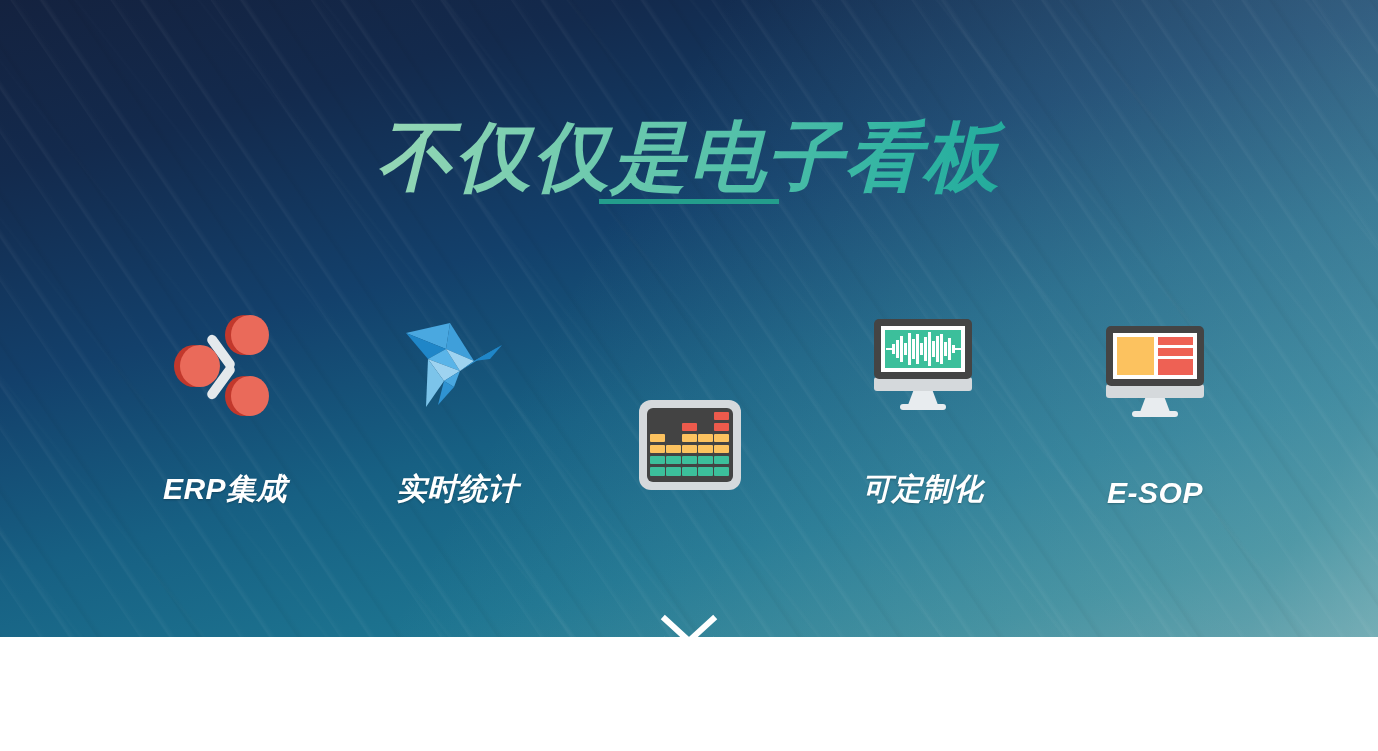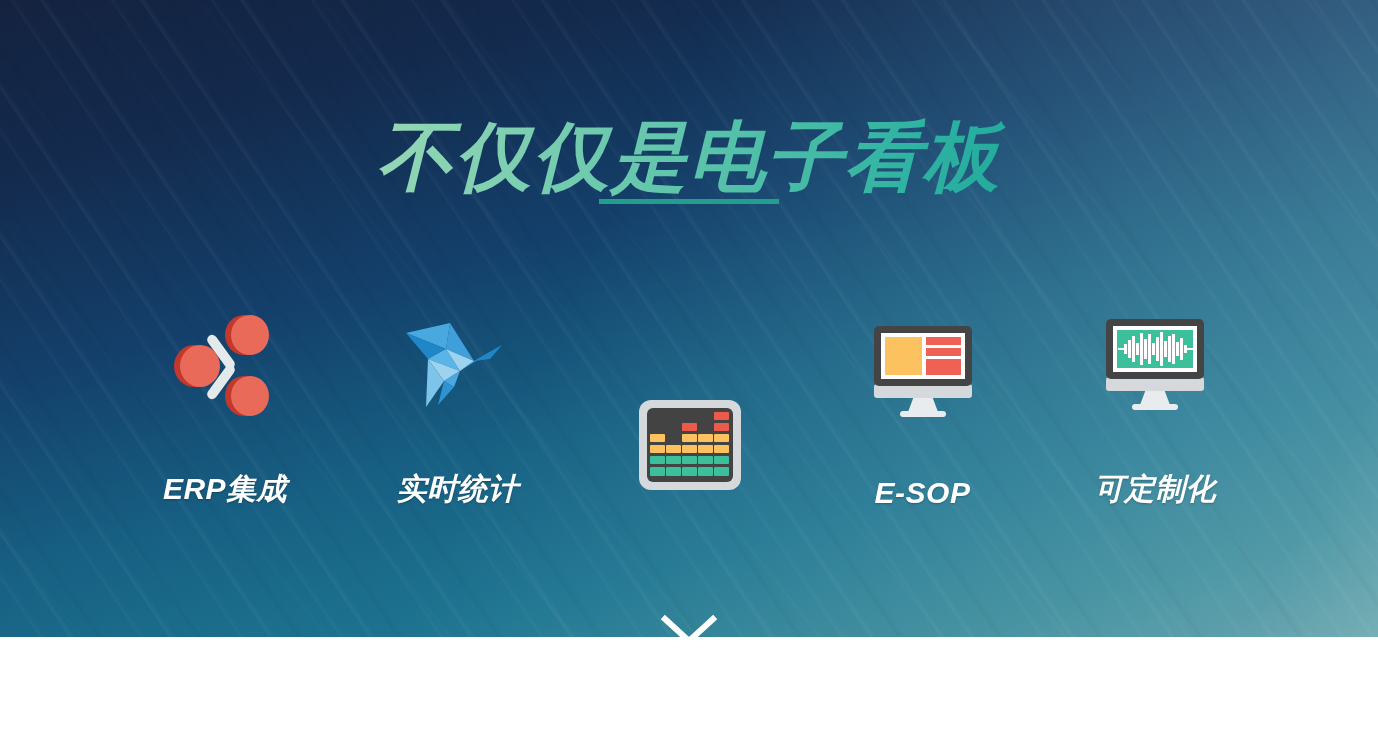--- a/index.html
+++ b/index.html
@@ -280,41 +280,20 @@
             <rect x="60" y="57" width="15" height="8" rx="1" fill="#3cbf9b"></rect>
             <rect x="76" y="57" width="15" height="8" rx="1" fill="#3cbf9b"></rect>
 
             <rect x="12" y="68" width="15" height="9" rx="1" fill="#3cbf9b"></rect>
             <rect x="28" y="68" width="15" height="9" rx="1" fill="#3cbf9b"></rect>
             <rect x="44" y="68" width="15" height="9" rx="1" fill="#3cbf9b"></rect>
             <rect x="60" y="68" width="15" height="9" rx="1" fill="#3cbf9b"></rect>
             <rect x="76" y="68" width="15" height="9" rx="1" fill="#3cbf9b"></rect>
           </svg>
         </div>
-      </div>
-
-      <div class="feature">
-        <div class="feature-icon">
-          <svg width="106" height="104" viewBox="0 0 106 104">
-
-            <polygon points="44,76 62,76 68,92 38,92" fill="#e8ecef"></polygon>
-            <rect x="30" y="91" width="46" height="6" rx="3" fill="#e8ecef"></rect>
-
-            <rect x="4" y="64" width="98" height="14" rx="3" fill="#d5d9dc"></rect>
-
-            <rect x="4" y="6" width="98" height="60" rx="5" fill="#444444"></rect>
-            <rect x="11" y="13" width="84" height="46" fill="#ffffff"></rect>
-
-            <rect x="15" y="17" width="37" height="38" fill="#fcc25f"></rect>
-            <rect x="56" y="17" width="35" height="8" fill="#ee6154"></rect>
-            <rect x="56" y="28" width="35" height="8" fill="#ee6154"></rect>
-            <rect x="56" y="39" width="35" height="16" fill="#ee6154"></rect>
-          </svg>
-        </div>
-        <div class="feature-label">E-SOP</div>
       </div>
 
       <div class="feature">
         <div class="feature-icon">
           <svg width="106" height="104" viewBox="0 0 106 104">
             <polygon points="44,76 62,76 68,92 38,92" fill="#e8ecef"></polygon>
             <rect x="30" y="91" width="46" height="6" rx="3" fill="#e8ecef"></rect>
             <rect x="4" y="64" width="98" height="14" rx="3" fill="#d5d9dc"></rect>
             <rect x="4" y="6" width="98" height="60" rx="5" fill="#444444"></rect>
             <rect x="11" y="13" width="84" height="46" fill="#ffffff"></rect>
@@ -337,20 +316,41 @@
               <rect x="74" y="29" width="3" height="14"></rect>
               <rect x="78" y="25" width="3" height="22"></rect>
               <rect x="82" y="32" width="3" height="8"></rect>
               <rect x="85" y="35" width="6" height="2"></rect>
             </g>
           </svg>
         </div>
         <div class="feature-label">可定制化</div>
       </div>
 
+      <div class="feature">
+        <div class="feature-icon">
+          <svg width="106" height="104" viewBox="0 0 106 104">
+
+            <polygon points="44,76 62,76 68,92 38,92" fill="#e8ecef"></polygon>
+            <rect x="30" y="91" width="46" height="6" rx="3" fill="#e8ecef"></rect>
+
+            <rect x="4" y="64" width="98" height="14" rx="3" fill="#d5d9dc"></rect>
+
+            <rect x="4" y="6" width="98" height="60" rx="5" fill="#444444"></rect>
+            <rect x="11" y="13" width="84" height="46" fill="#ffffff"></rect>
+
+            <rect x="15" y="17" width="37" height="38" fill="#fcc25f"></rect>
+            <rect x="56" y="17" width="35" height="8" fill="#ee6154"></rect>
+            <rect x="56" y="28" width="35" height="8" fill="#ee6154"></rect>
+            <rect x="56" y="39" width="35" height="16" fill="#ee6154"></rect>
+          </svg>
+        </div>
+        <div class="feature-label">E-SOP</div>
+      </div>
+
     </div>
 
   </div>
 
   <div class="notch">
     <div class="notch-shape"></div>
     <div class="notch-streaks"></div>
   </div>
 
   <svg class="chevrons" viewBox="0 0 60 56">

